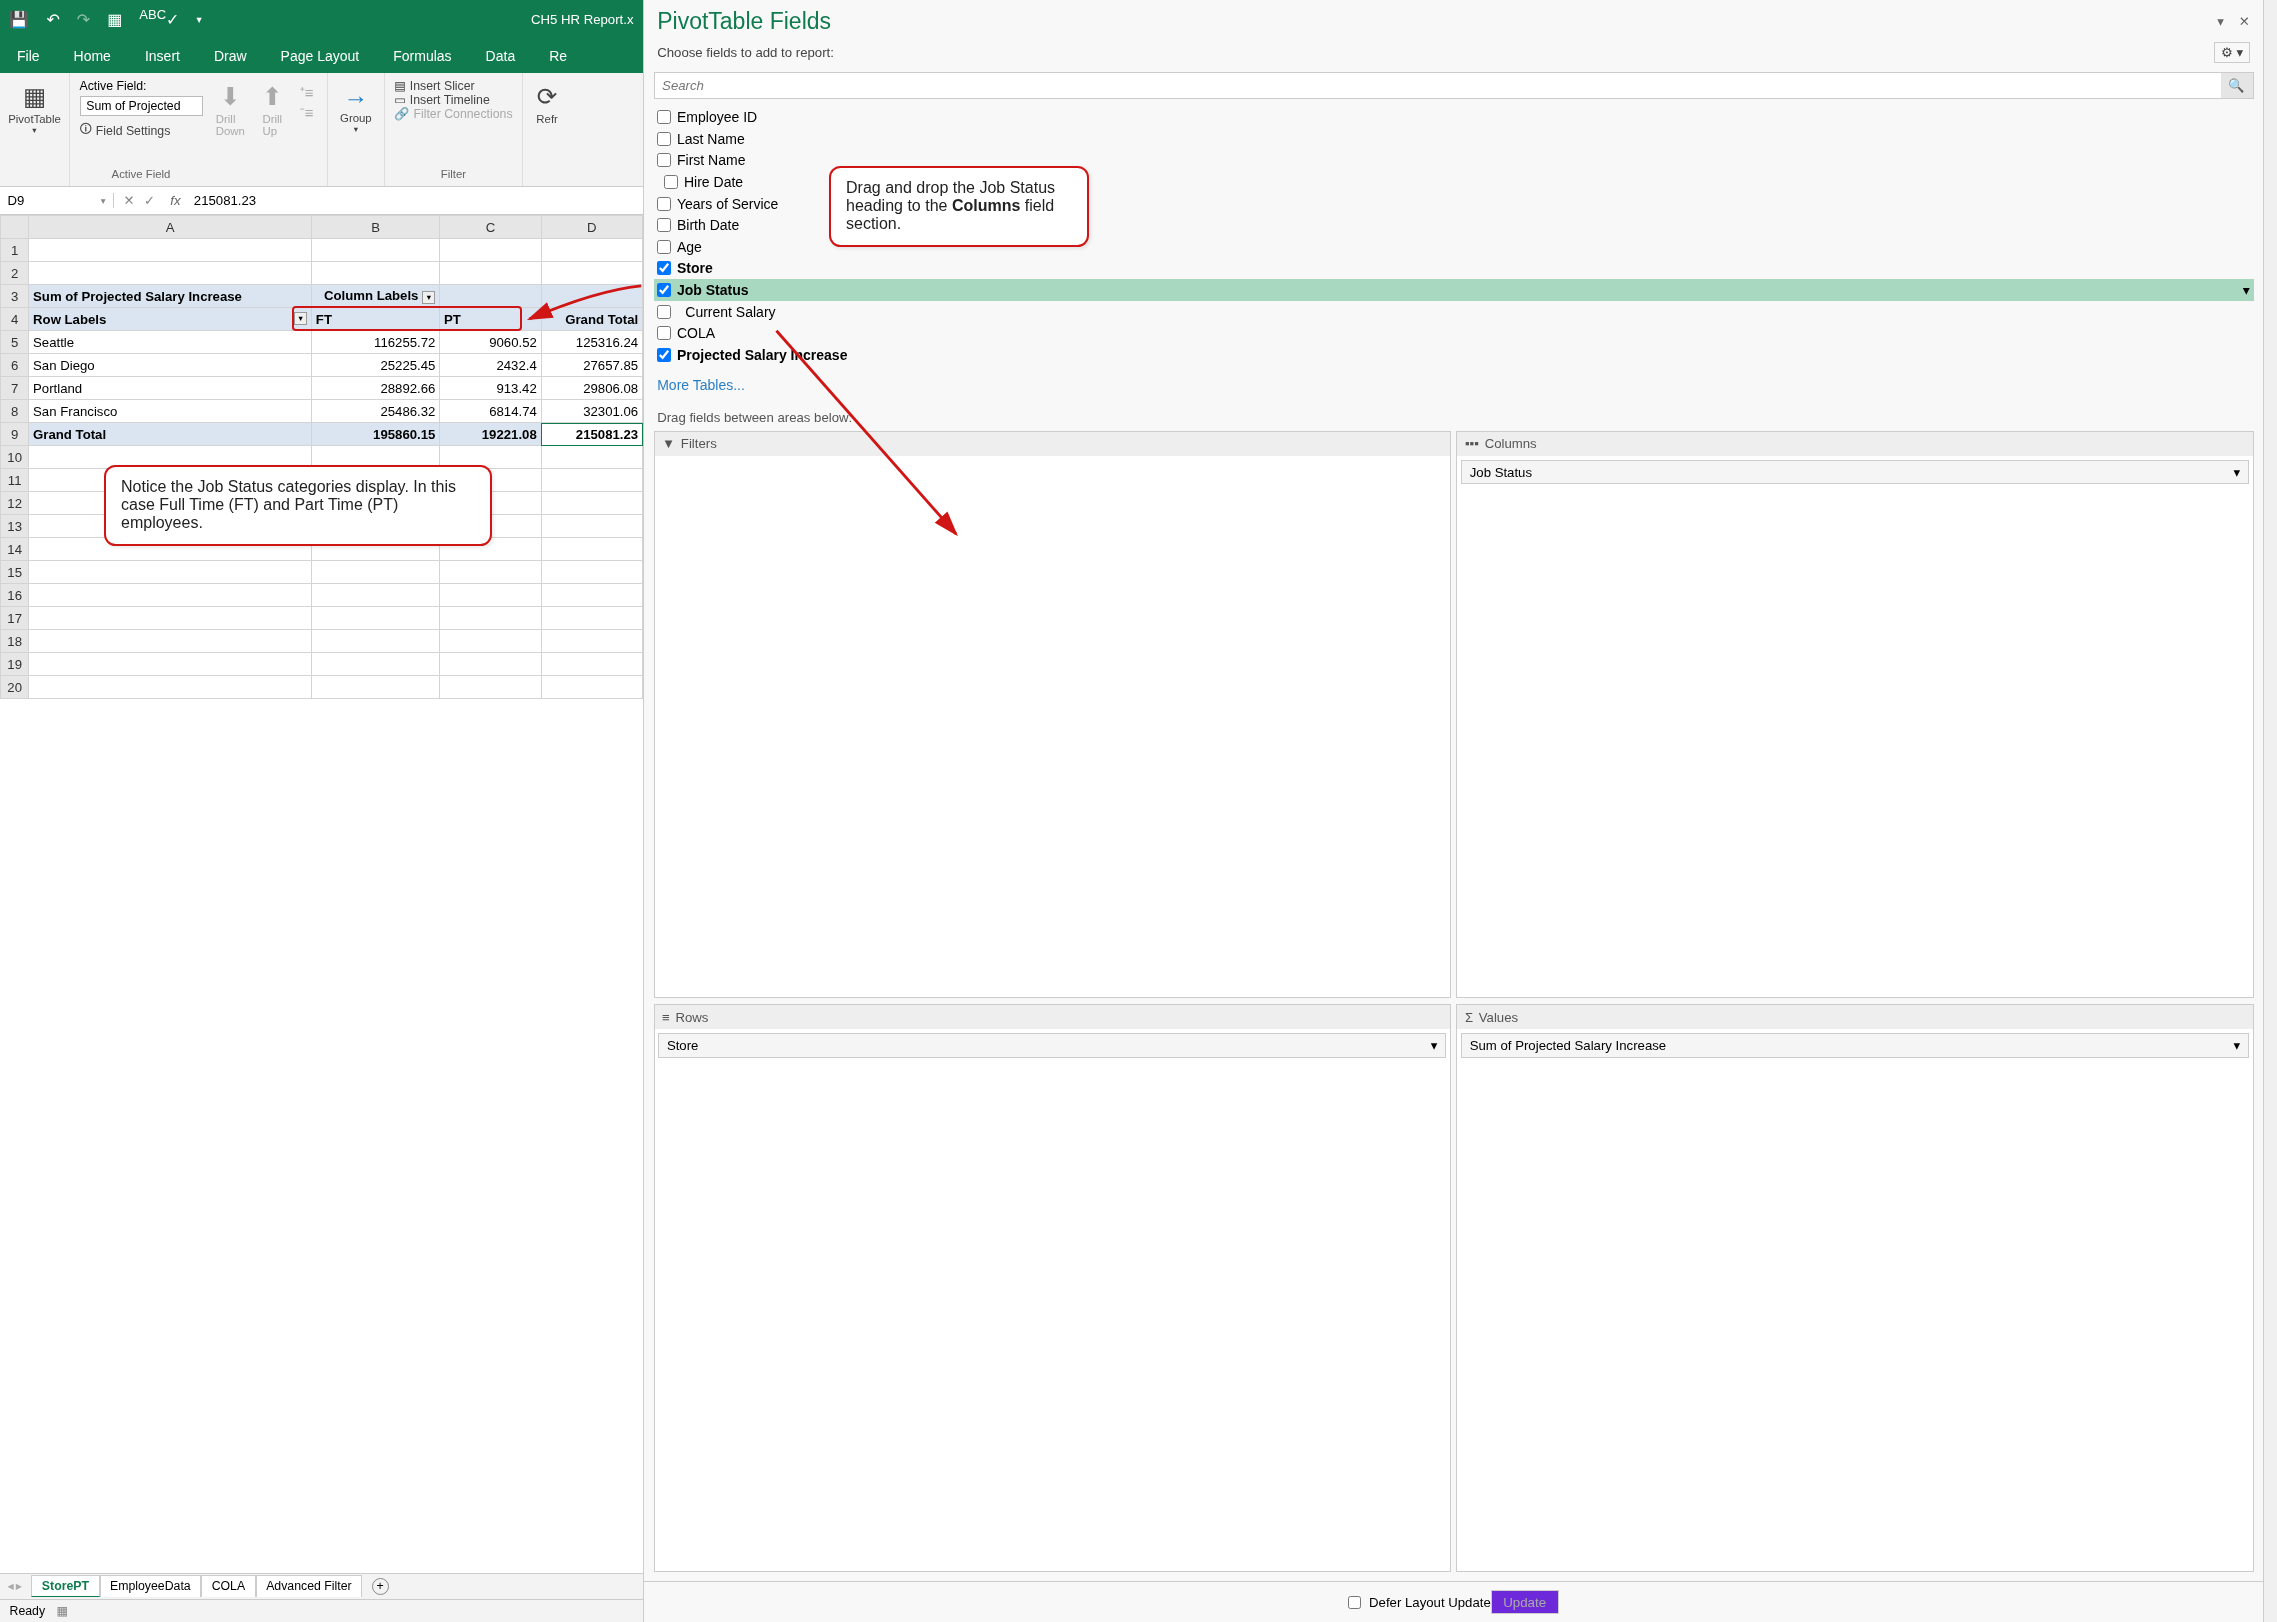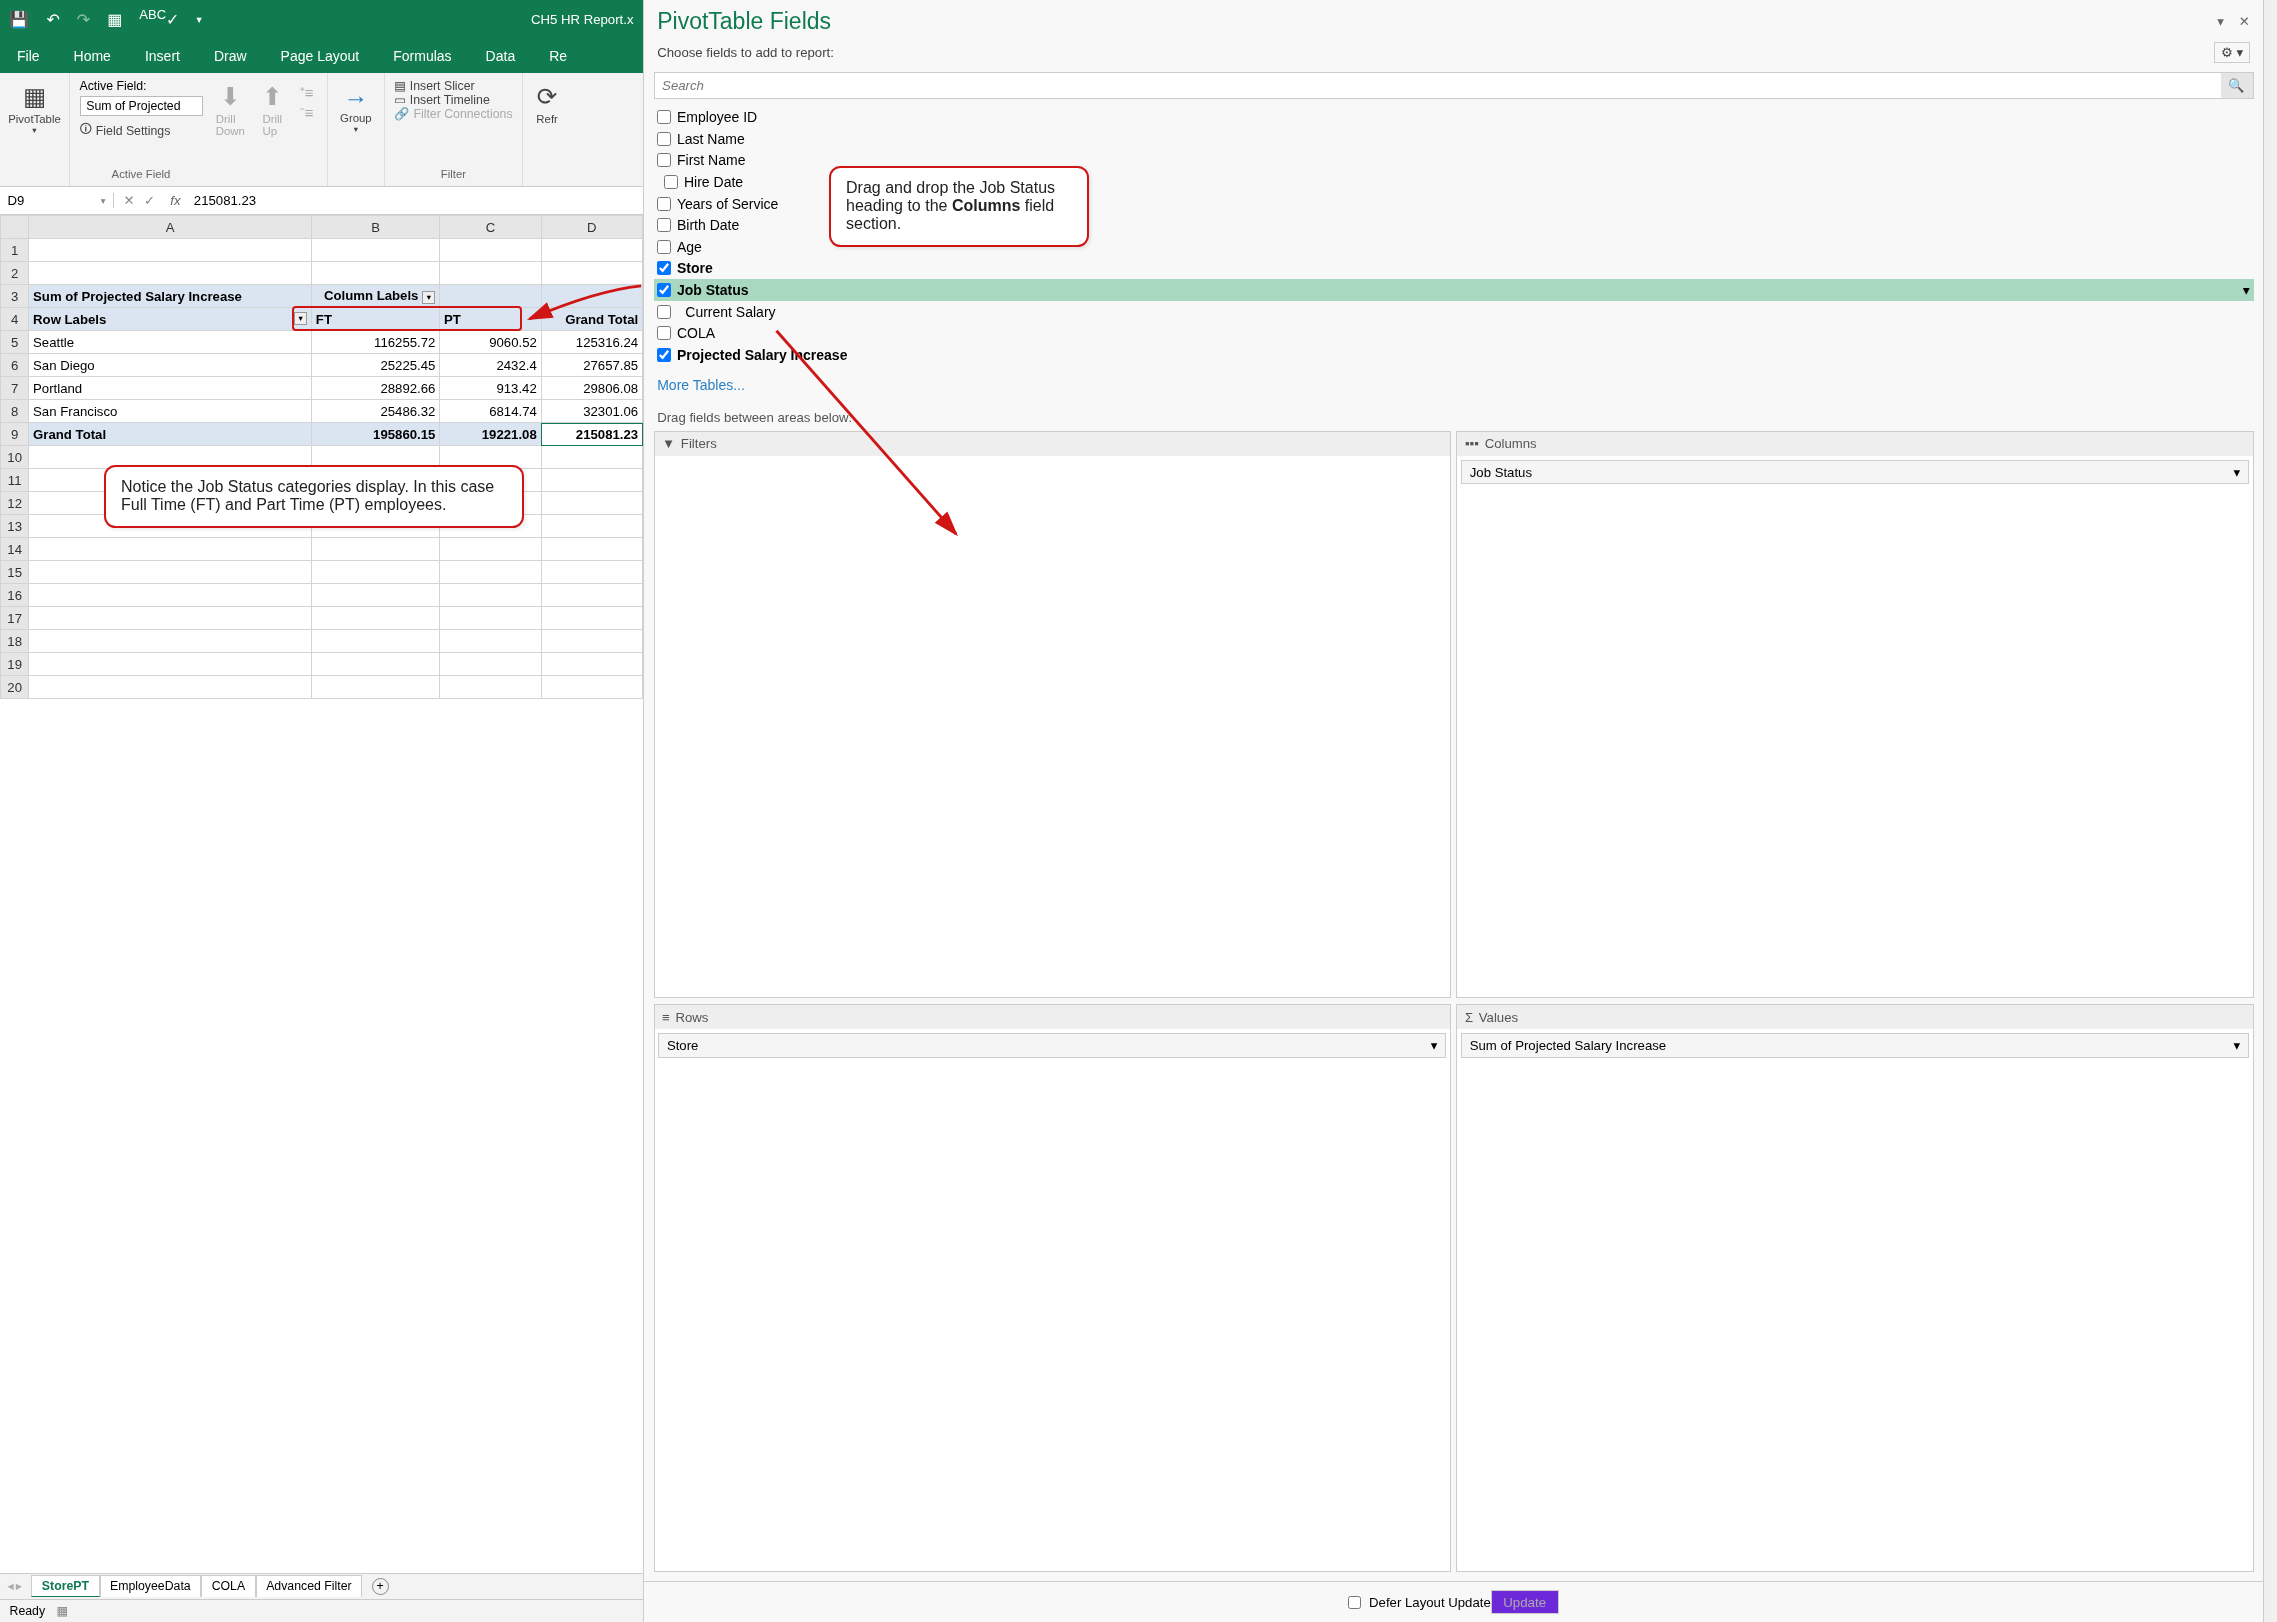--- a/index.html
+++ b/index.html
@@ -340,21 +340,21 @@
               <td class="colA"></td>
               <td class="colB"></td>
               <td class="colC"></td>
               <td class="colD"></td>
             </tr>
           </tbody>
       </table>
 
       <div class="red-box" style="left:292px; top:91px; width:230px; height:24.6px;"></div>
 
-      <div class="callout" style="left:104px; top:250px; width:420px;">
+      <div class="callout" style="left:104px; top:250px; width:388px;">
         <span>Notice the Job Status categories display.  In this case Full Time (FT) and Part Time (PT) employees.</span>
       </div>
 
       <svg class="arrow" style="left:520px; top:66px; width:123px; height:57px;" viewBox="0 0 130 60" width="123" height="57">
         <defs>
             <marker id="ah1" markerWidth="10" markerHeight="10" refX="8" refY="3" orient="auto">
               <path d="M0,0 L0,6 L9,3 z" fill="#d01515"></path>
             </marker>
           </defs>
         <path d="M128,5 Q80,10 10,40" stroke="#d01515" stroke-width="3" fill="none" marker-end="url(#ah1)"></path>

